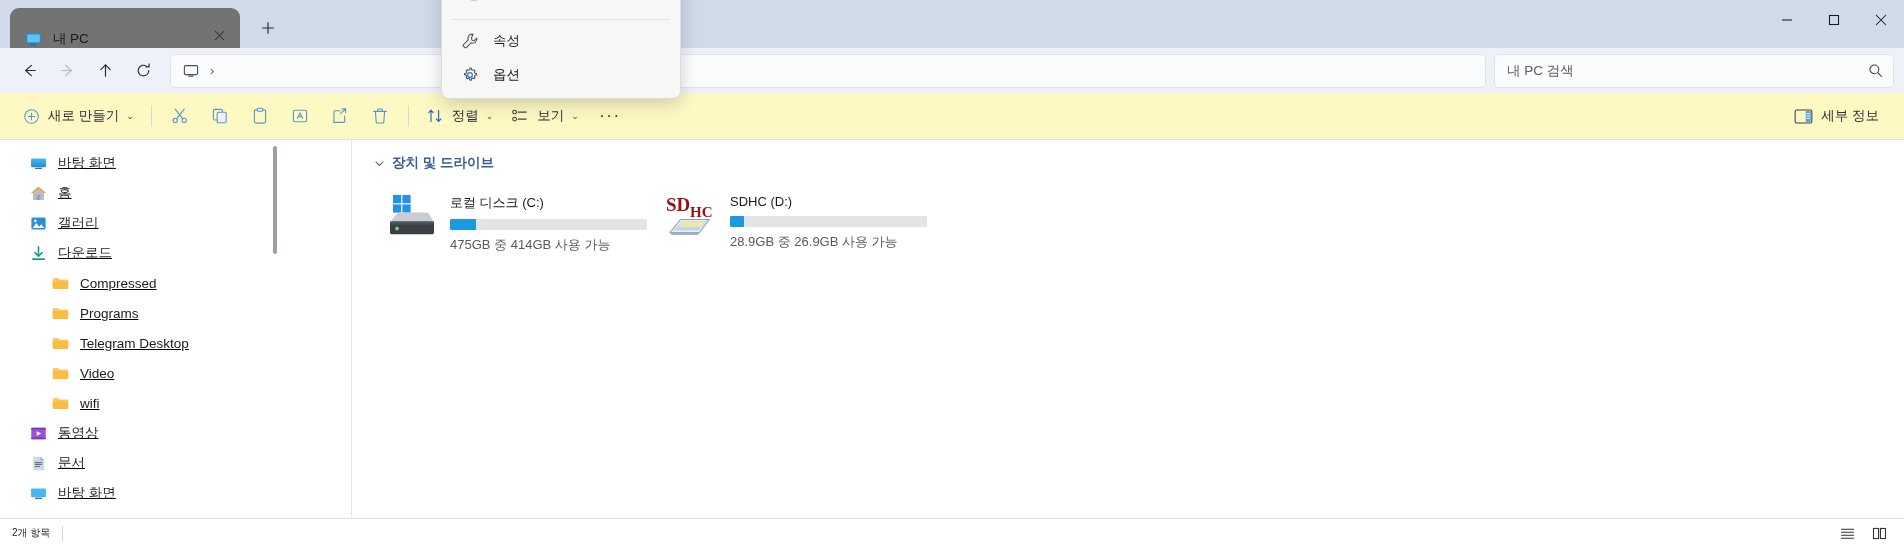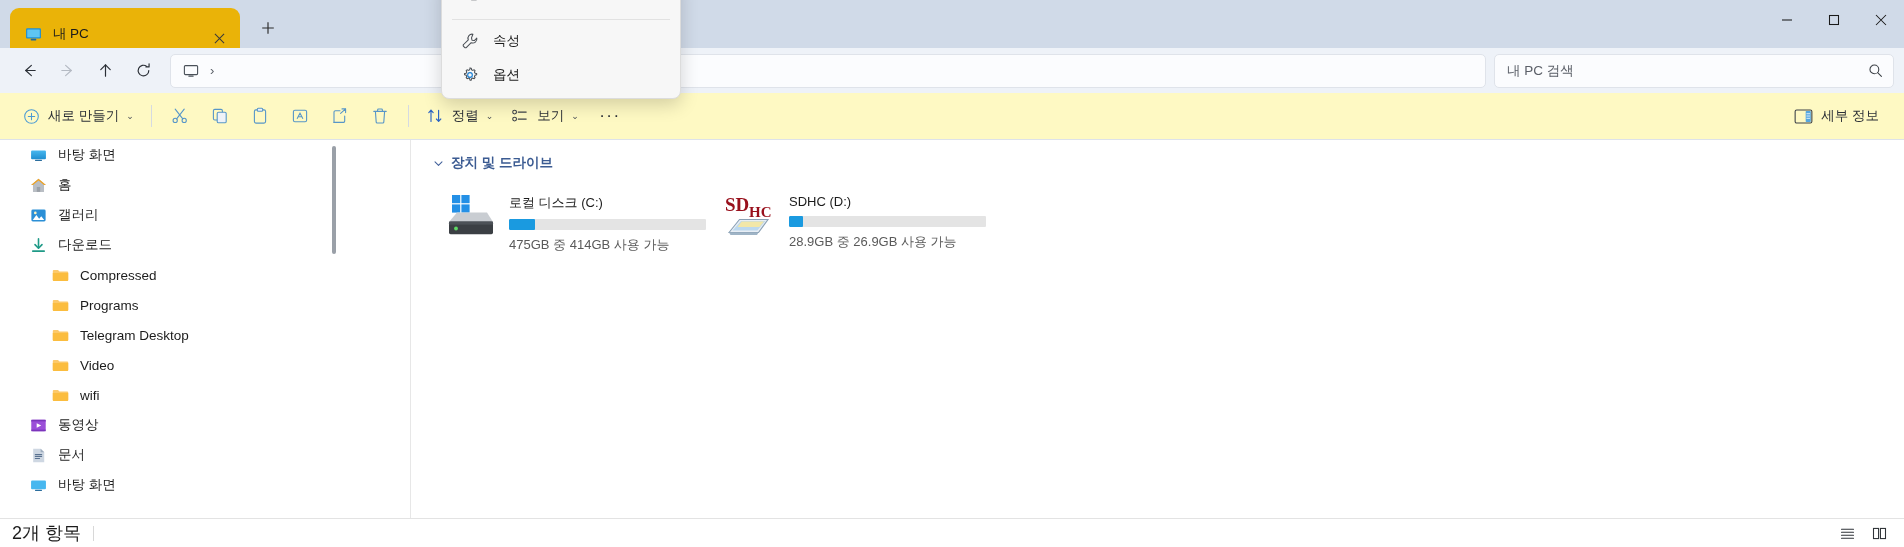--- a/index.html
+++ b/index.html
@@ -22,25 +22,25 @@
     width: 1904px; height: 48px;
     background: #d0dae8;
     display: flex; align-items: flex-end;
   }
   .tabstrip {
     display: flex; align-items: flex-end;
     height: 48px; padding-left: 10px;
     flex: 1;
   }
   .tab {
-    display: flex; align-items: flex-start;
+    display: flex; align-items: flex-end;
     height: 40px; min-width: 230px;
-    background: #eab308;
+    background: #737373;
     border-radius: 9px 9px 0 0;
-    padding: 17px 8px 0 14px;
+    padding: 0 8px 0 14px;
     position: relative;
   }
   .tab-icon {
     width: 18px; height: 18px;
     margin-right: 11px;
     display: flex; align-items: center; justify-content: center;
   }
   .tab-label {
     font-size: 13.5px; color: #1b1b1b;
     flex: 1; white-space: nowrap;
@@ -148,25 +148,27 @@
   .cmd.details { padding: 0 11px; }
 
   
   .body {
     position: absolute; left: 0; top: 140px;
     width: 1904px; height: 378px;
     display: flex;
     background: #ffffff;
   }
   .sidebar {
-    width: 411px; height: 378px;
+    width: 352px; height: 378px;
     background: #ffffff;
     position: relative;
     overflow: hidden;
+    padding-top: 8px;
     border-right: 1px solid #e7e7e7;
+    text-decoration: underline;
   }
   .nav-item {
     display: flex; align-items: center;
     height: 30px;
     padding-left: 22px;
     font-size: 13.5px;
     color: #1c1c1c;
     border-radius: 4px;
     margin: 0 6px;
     white-space: nowrap;
@@ -246,21 +248,21 @@
 
   
   .statusbar {
     position: absolute; left: 0; top: 518px;
     width: 1904px; height: 29px;
     background: #ffffff;
     border-top: 1px solid #e3e3e3;
     display: flex; align-items: center;
     padding: 0 12px;
   }
-  .status-text { font-size: 18px; color: #1c1c1c; }
+  .status-text { font-size: 10px; color: #1c1c1c; }
   .status-sep { width:1px; height:15px; background:#d8d8d8; margin:0 12px; }
   .statusspacer { flex: 1; }
   .viewtoggle {
     display: flex; align-items: center; gap: 6px;
   }
   .viewbtn {
     width: 26px; height: 22px;
     display: flex; align-items: center; justify-content: center;
     border-radius: 3px;
     color: #333;

